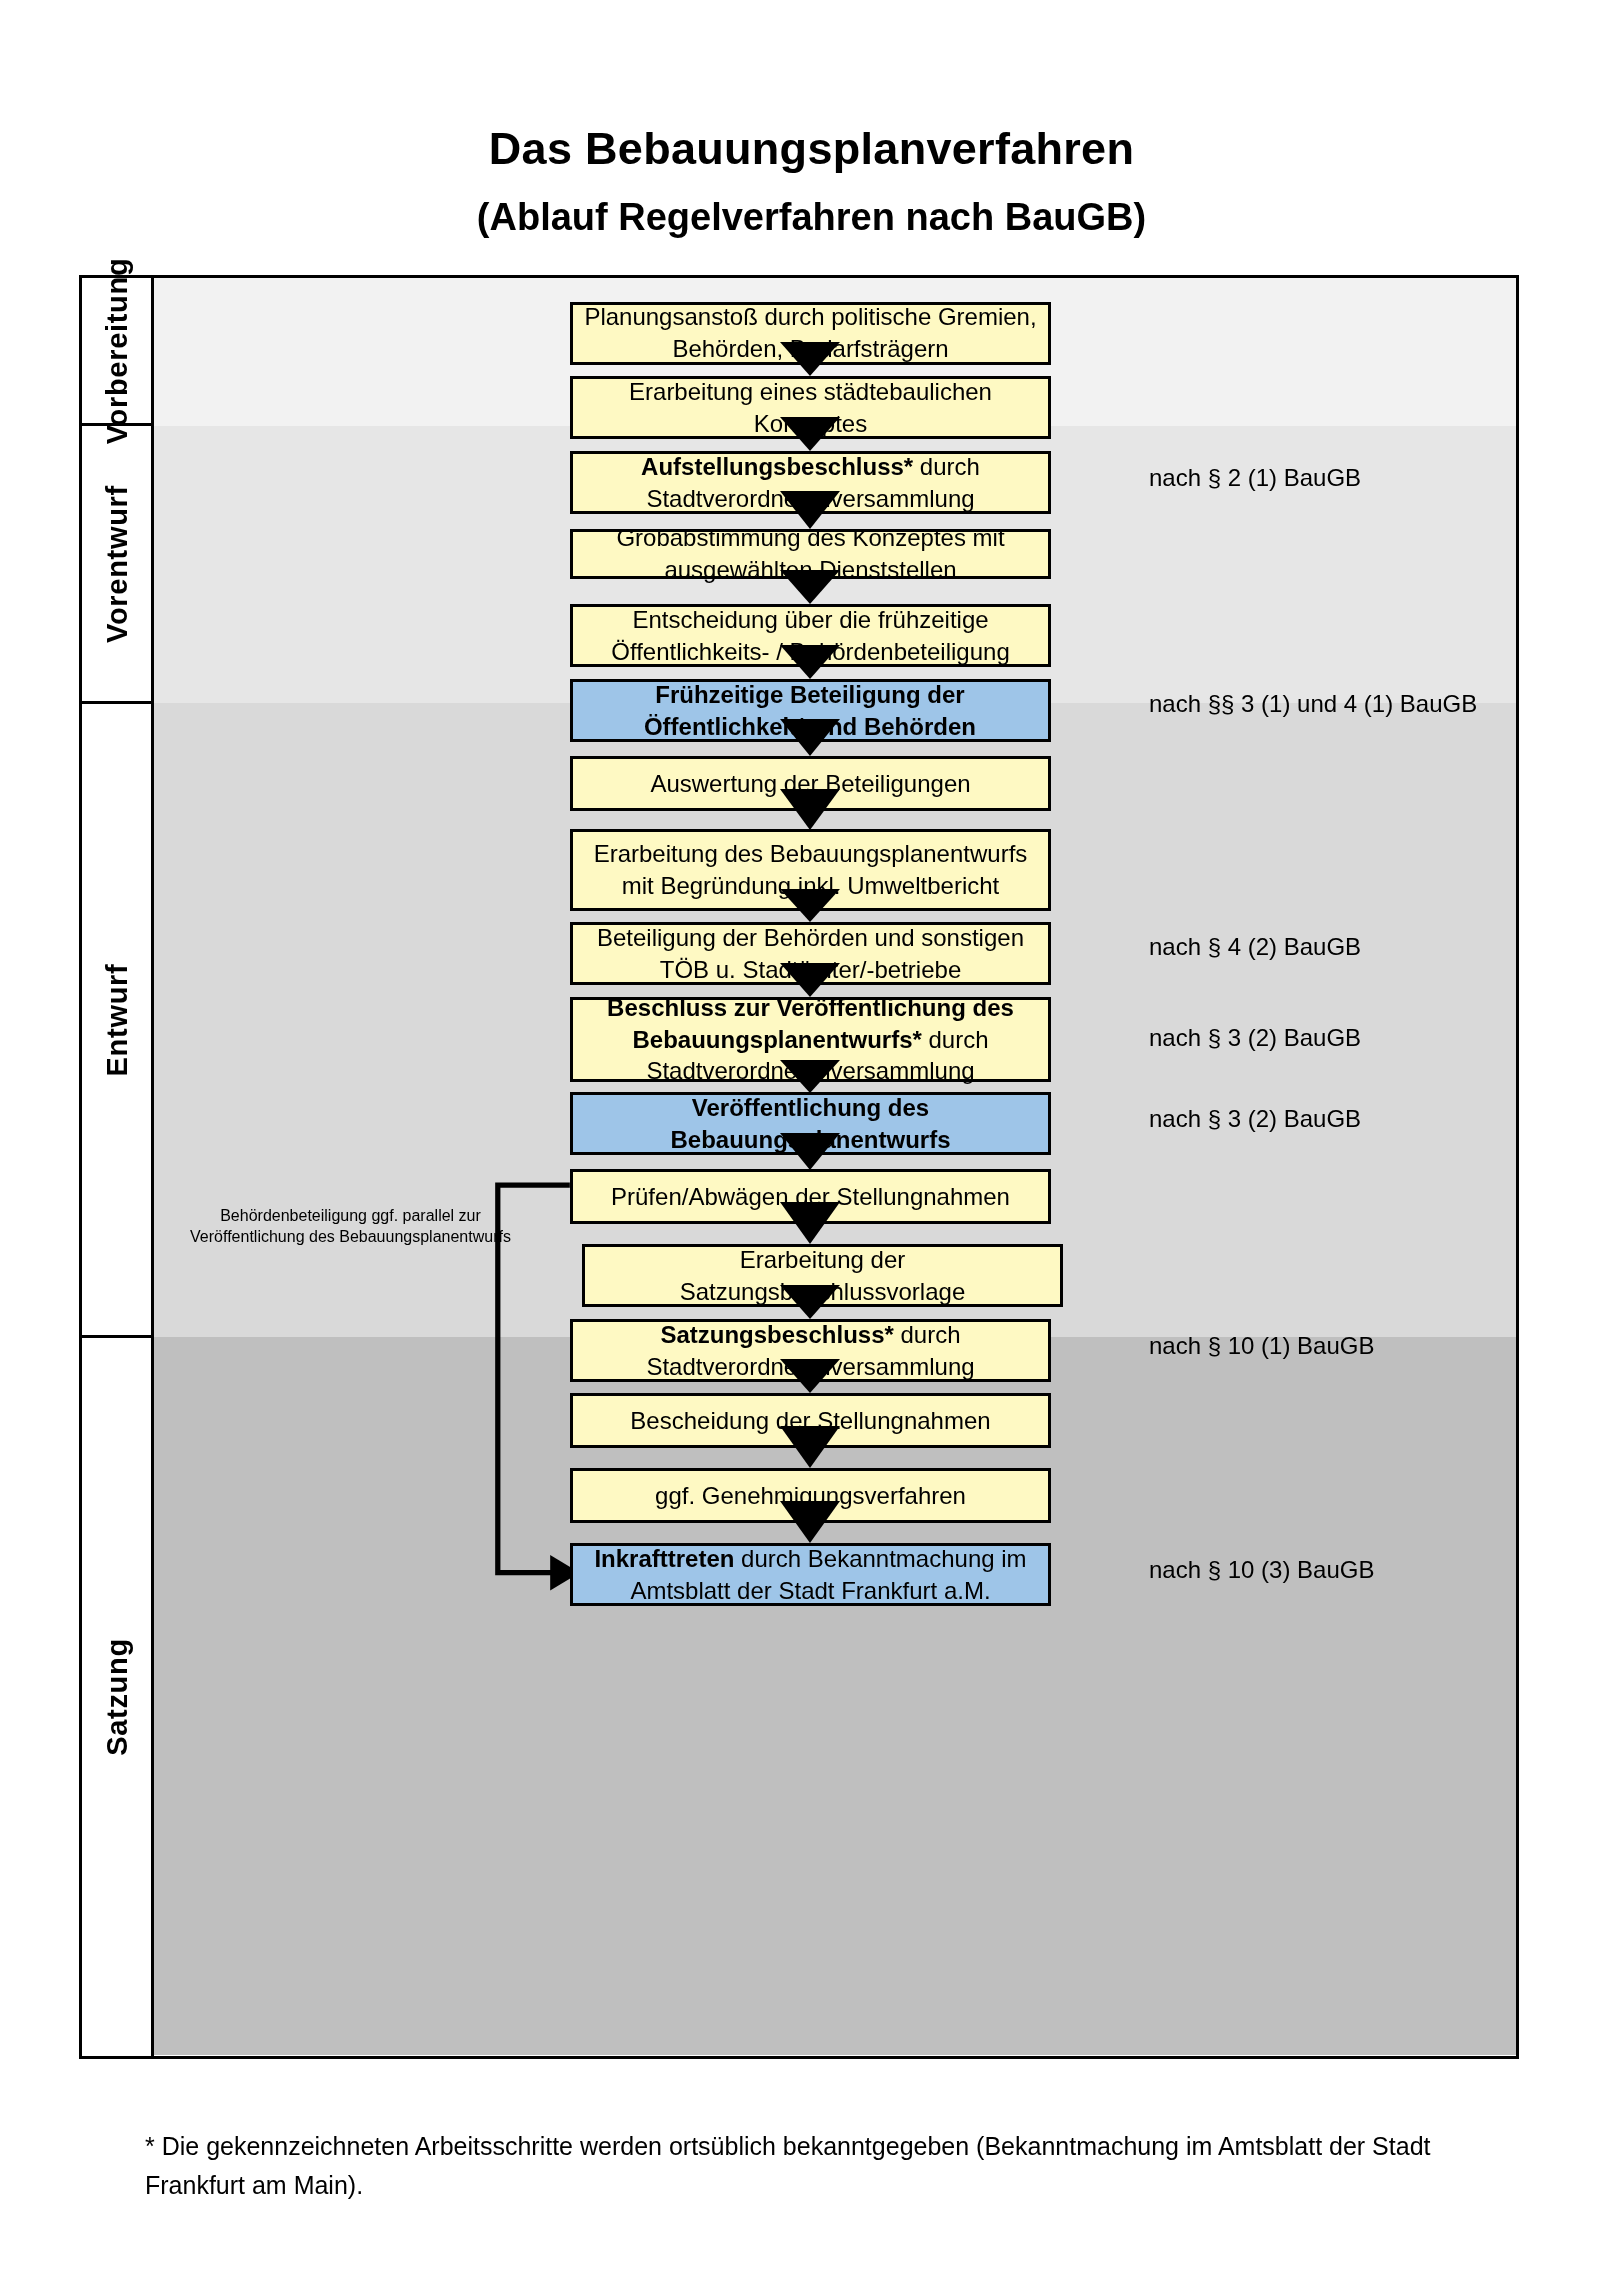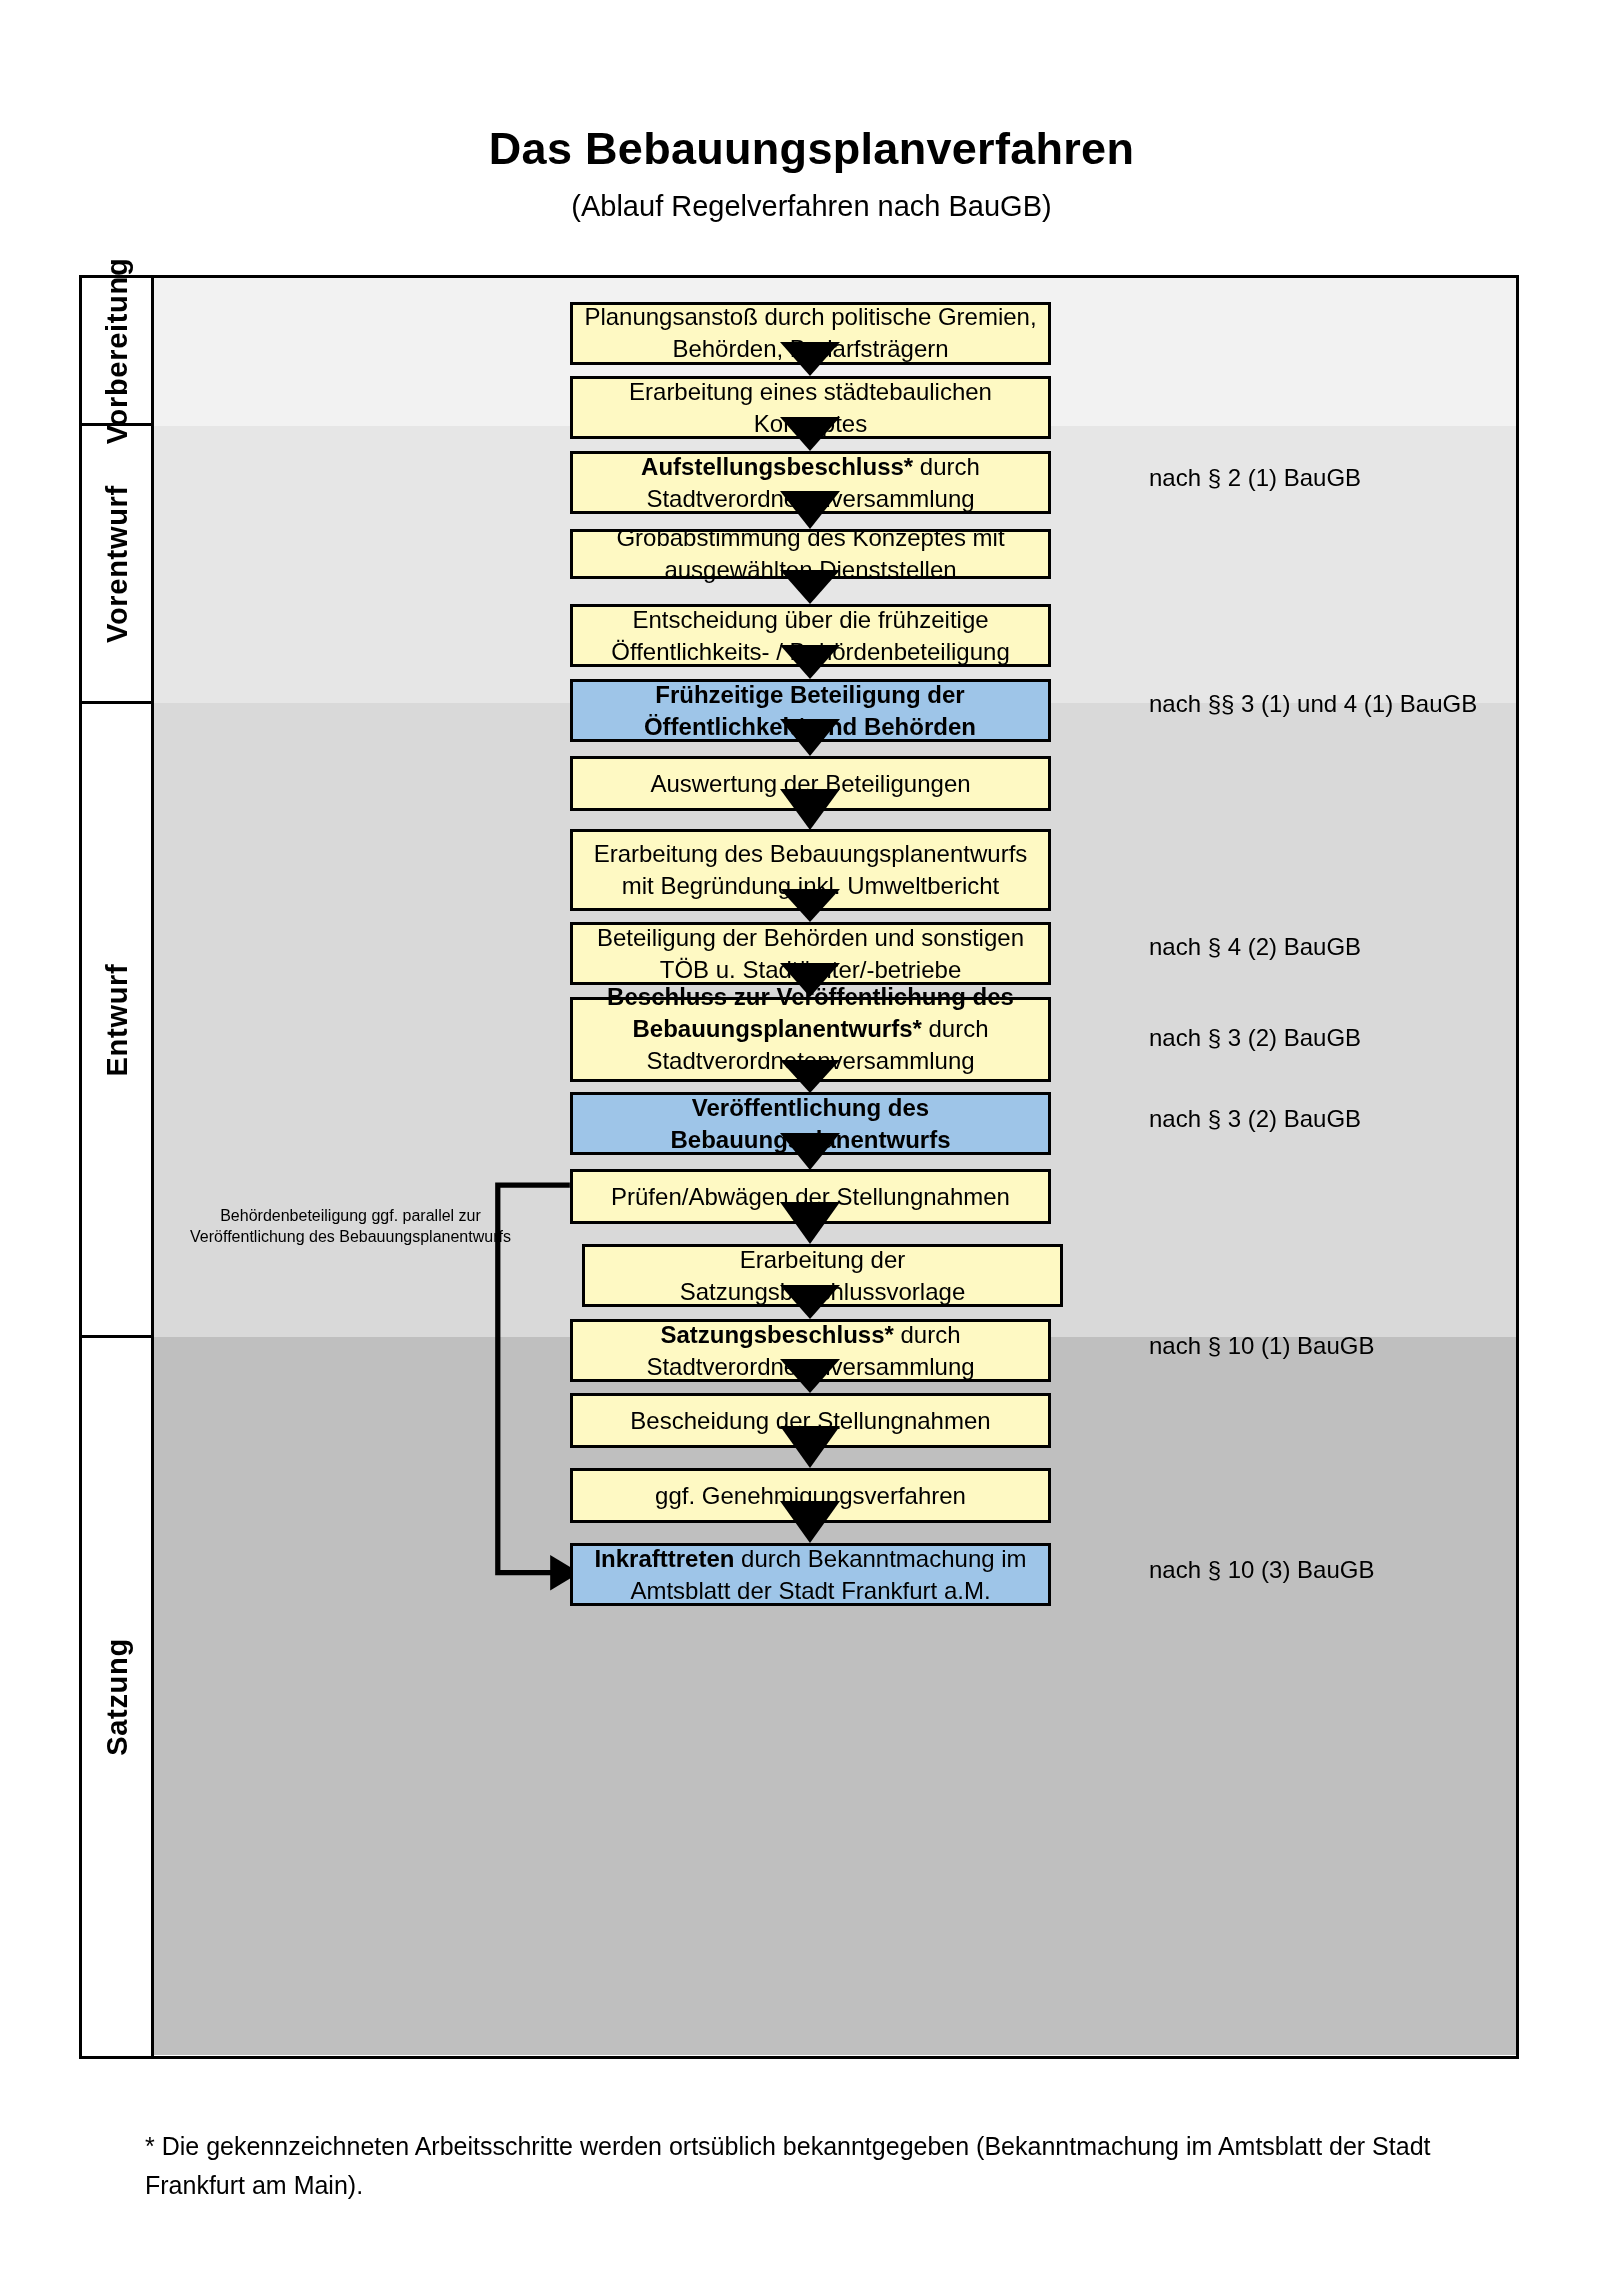--- a/index.html
+++ b/index.html
@@ -25,23 +25,23 @@
     width: 1623px;
     text-align: center;
   }
   #main-title {
     font-size: 45px;
     font-weight: bold;
     letter-spacing: 0.3px;
     line-height: 1.1;
   }
   #sub-title {
-    font-size: 29px;
-    font-weight: normal;
-    margin-top: 16px;
+    font-size: 38px;
+    font-weight: bold;
+    margin-top: 22px;
   }
 
   
   #frame {
     position: absolute;
     left: 79px;
     top: 275px;
     width: 1440px;
     height: 1784px;
     border: 3.3px solid #000000;
@@ -229,21 +229,21 @@
       </div>
       <div class="arrow" style="top: 511px; border-top-width: 41px;"></div>
       <div class="node" style="top: 551px; height: 82px;">
         <div>Erarbeitung des Bebauungsplanentwurfs mit Begründung inkl. Umweltbericht</div>
       </div>
       <div class="arrow" style="top: 611px; border-top-width: 33px;"></div>
       <div class="node" style="top: 644px; height: 63px;">
         <div>Beteiligung der Behörden und sonstigen TÖB u. Stadtämter/-betriebe</div>
       </div>
       <div class="arrow" style="top: 685px; border-top-width: 34px;"></div>
-      <div class="node" style="top: 719px; height: 85px; align-items: flex-end;">
+      <div class="node" style="top: 719px; height: 85px;">
         <div><span class="b">Beschluss zur Veröffentlichung des Bebauungsplanentwurfs*</span> durch Stadtverordnetenversammlung</div>
       </div>
       <div class="arrow" style="top: 782px; border-top-width: 33px;"></div>
       <div class="node blue" style="top: 814px; height: 63px;">
         <div><span class="b">Veröffentlichung des Bebauungsplanentwurfs</span></div>
       </div>
       <div class="arrow" style="top: 855px; border-top-width: 37px;"></div>
       <div class="node" style="top: 891px; height: 55px;">
         <div>Prüfen/Abwägen der Stellungnahmen</div>
       </div>

